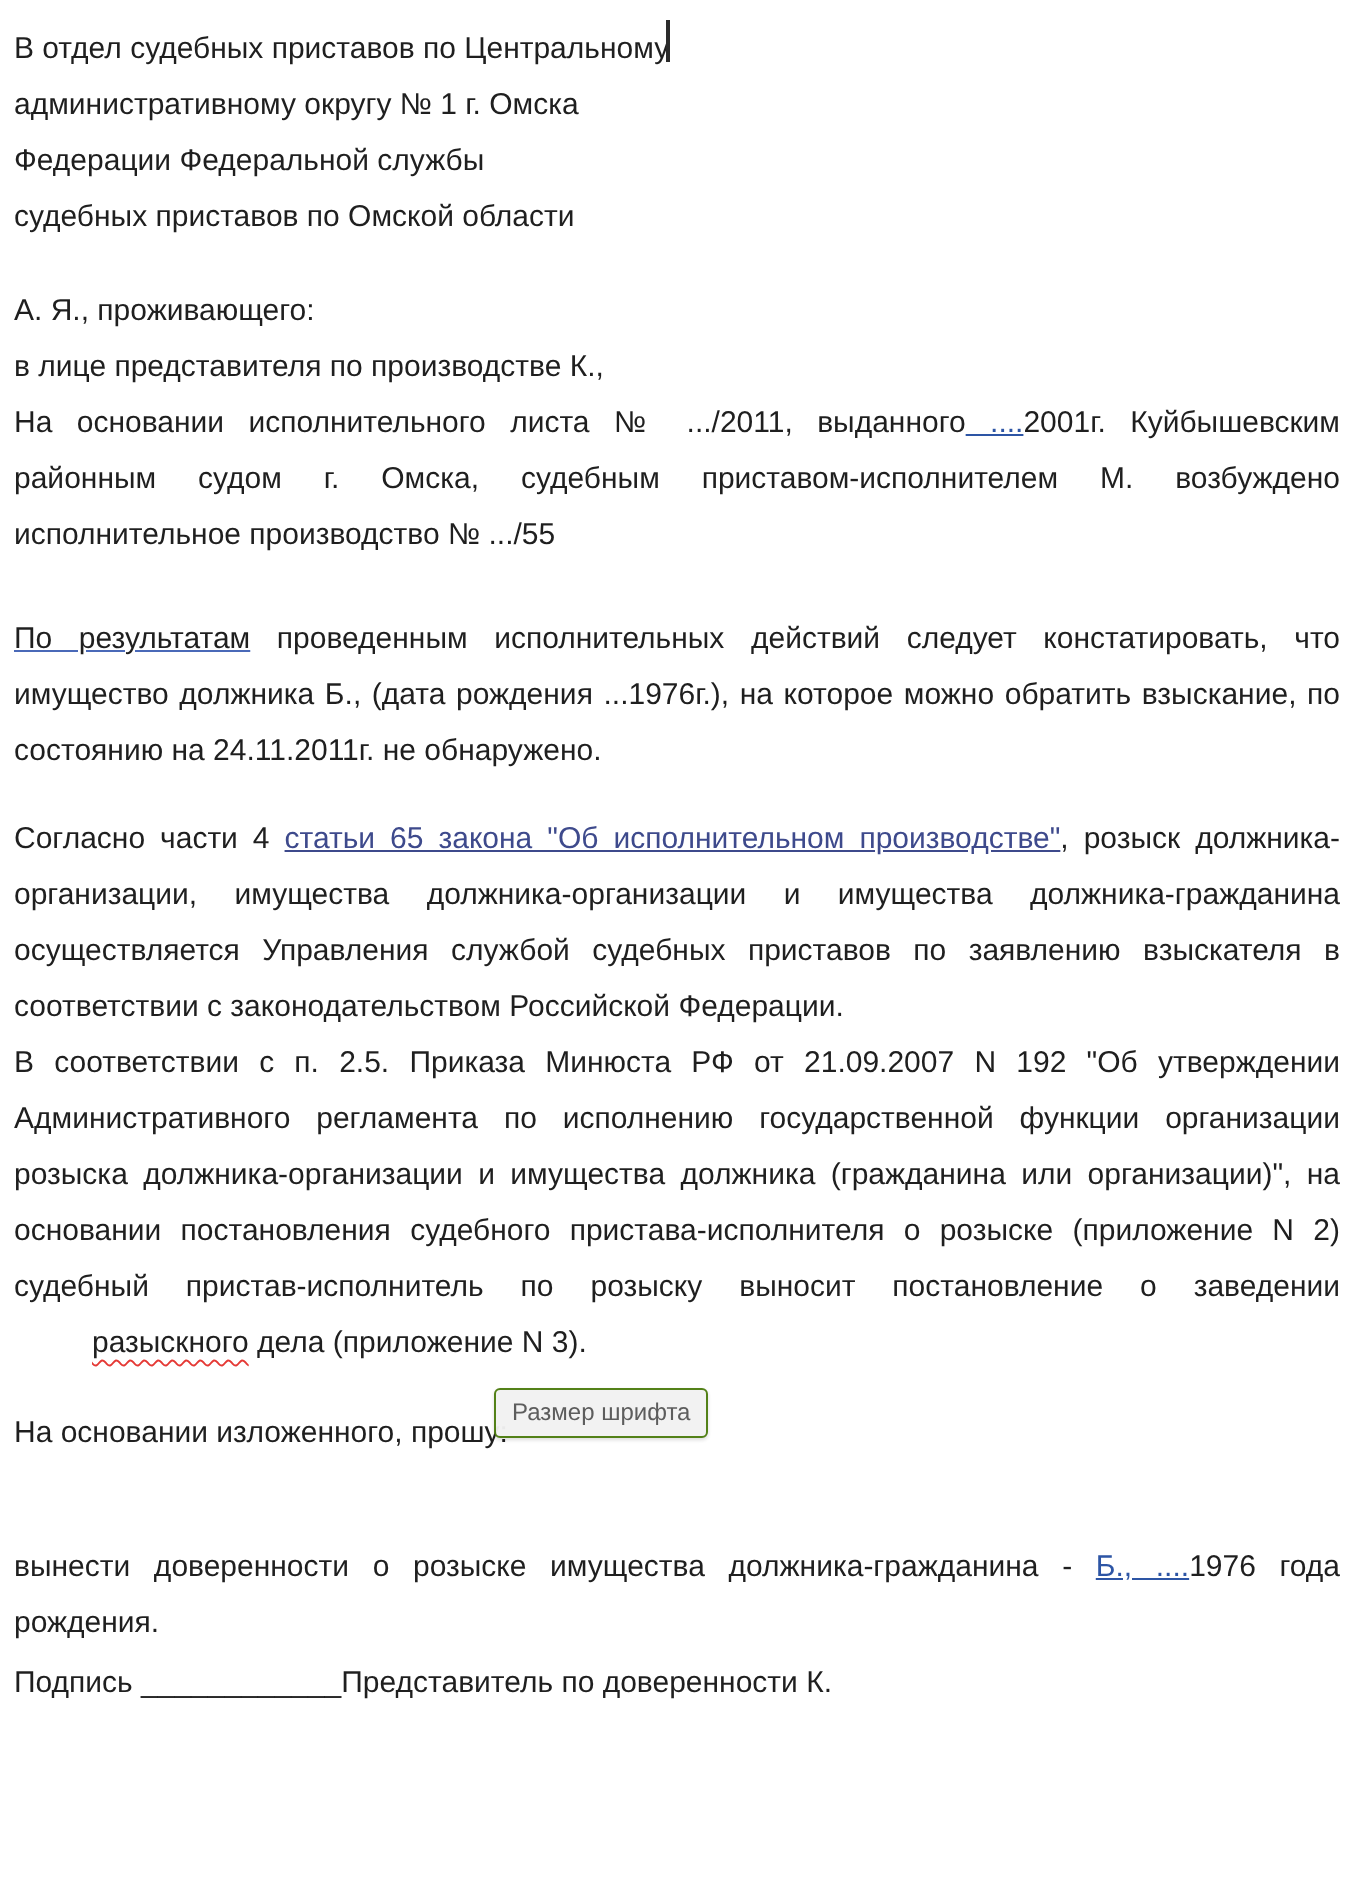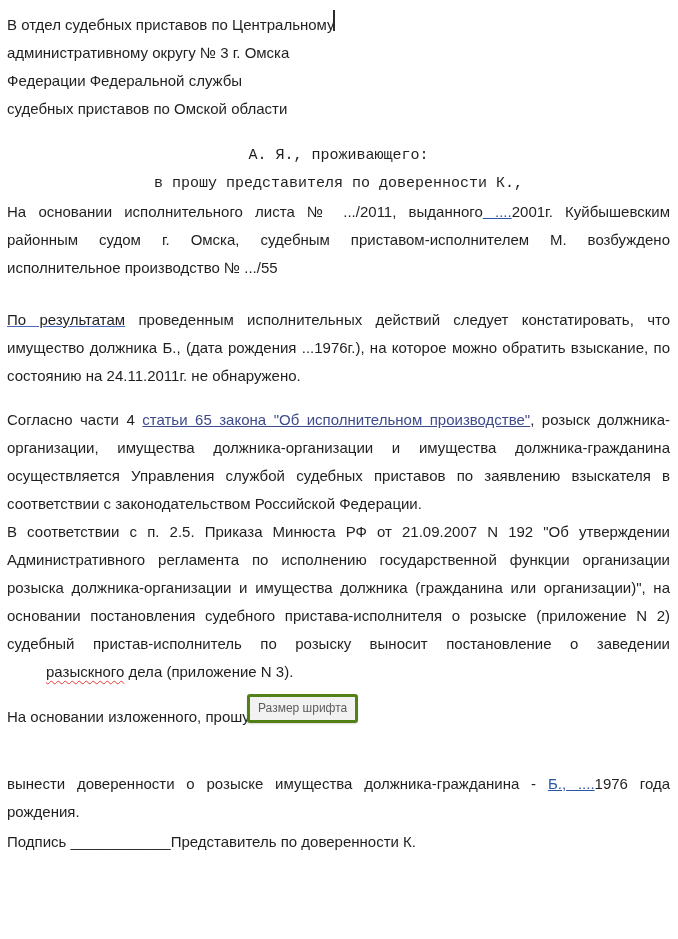--- a/index.html
+++ b/index.html
@@ -20,21 +20,21 @@
     color: var(--text);
     position: relative;
     overflow: hidden;
   }
   .page {
     padding: 8px 8px 0 7px;
     font-size: 15px;
     line-height: 28px;
   }
   .recipient { text-align: left; margin-top: 3px; }
-  .applicant { text-align: center; margin-top: 19px; font-family: Liberation Mono, monospace; }
+  .applicant { text-align: left; margin-top: 19px; }
   .doc-title { text-align: center; font-weight: bold; margin-top: 21px; margin-bottom: 21px; }
   p { margin: 0; text-align: justify; }
   p.p2 { margin-top: 24px; }
   p.p3 { margin-top: 16px; }
   p.p5 { margin-top: 17px; text-align: left; }
   p.p6 { margin-top: 39px; }
   p.p7 { margin-top: 2px; text-align: left; }
   .u-blank {
     color: var(--blank-link);
     text-decoration: underline;
@@ -60,46 +60,46 @@
     position: absolute;
     left: 333px; top: 10px;
     width: 2px; height: 21px;
     background: #2b2b2b;
   }
   .tooltip {
     position: absolute;
     left: 247px; top: 694px;
     background: var(--tooltip-bg);
     color: var(--tooltip-text);
-    border: 3px solid #4d7c0f;
+    border: 1px solid #4d7c0f;
     border-radius: 3px;
     padding: 4px 8px 5px;
     font-size: 12px;
     line-height: 14px;
     box-shadow: 0 1px 2px rgba(0,0,0,0.15);
     opacity: 0.96;
     white-space: nowrap;
   }
 </style>
 </head>
 <body>
 
 <div class="page">
   <span class="caret"></span>
 
   <div class="recipient">
     <div>В отдел судебных приставов по Центральному</div>
-    <div>административному округу № 3 г. Омска</div>
+    <div>административному округу № 1 г. Омска</div>
     <div>Федерации Федеральной службы</div>
     <div>судебных приставов по Омской области</div>
   </div>
 
   <div class="applicant">
     <div>А. Я., проживающего:</div>
-    <div>в прошу представителя по доверенности К.,</div>
+    <div>в лице представителя по производстве К.,</div>
   </div>
 
 
   <p class="p1"><span>На основании исполнительного листа № .../2011, выданного</span><span class="u-blank"> ....</span><span>2001г. Куйбышевским районным судом г. Омска, судебным приставом-исполнителем М. возбуждено исполнительное производство № .../55</span></p>
 
   <p class="p2"><span class="u-plain">По результатам</span><span> проведенным исполнительных действий следует констатировать, что имущество должника Б., (дата рождения ...1976г.), на которое можно обратить взыскание, по состоянию на 24.11.2011г. не обнаружено.</span></p>
 
   <p class="p3"><span>Согласно части 4 </span><a class="link">статьи 65 закона "Об исполнительном производстве"</a><span>, розыск должника-организации, имущества должника-организации и имущества должника-гражданина осуществляется Управления службой судебных приставов по заявлению взыскателя в соответствии с законодательством Российской Федерации.</span></p>
 
   <p class="p4"><span>В соответствии с п. 2.5. Приказа Минюста РФ от 21.09.2007 N 192 "Об утверждении Административного регламента по исполнению государственной функции организации розыска должника-организации и имущества должника (гражданина или организации)", на основании постановления судебного пристава-исполнителя о розыске (приложение N 2) судебный пристав-исполнитель по розыску выносит постановление о заведении </span><span class="spell">разыскного</span><span> дела (приложение N 3).</span></p>

